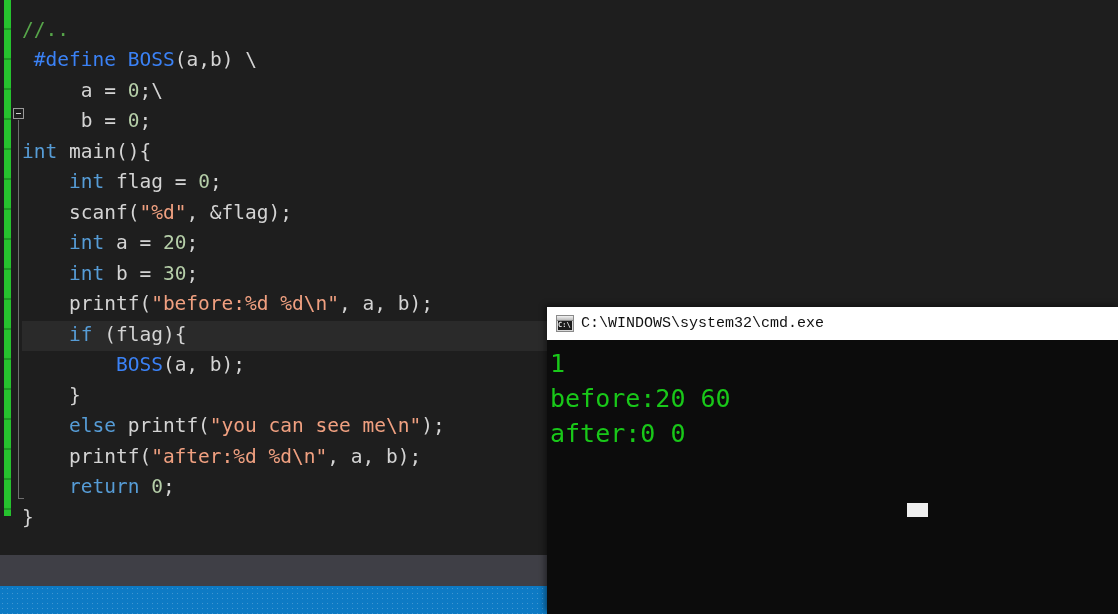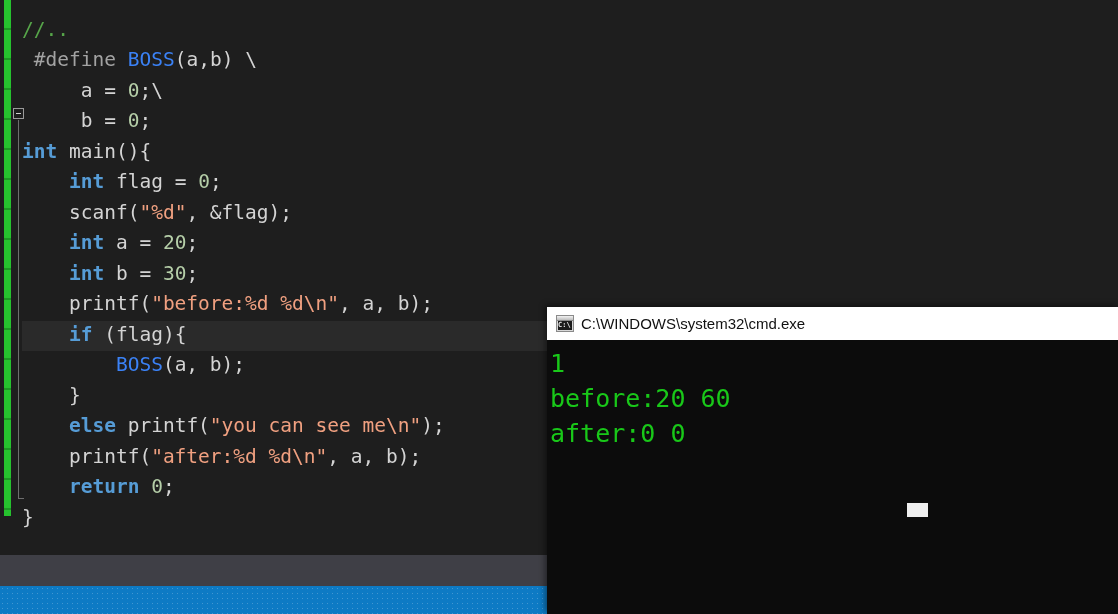--- a/index.html
+++ b/index.html
@@ -105,23 +105,23 @@
     position: absolute;
     left: 22px;
     top: 321px;
     width: 525px;
     height: 30px;
     background: #2a2a2a;
   }
 
   
   .t-com  { color: #57a64a; }
-  .t-pre  { color: #a3a3a3; text-align: right; }
+  .t-pre  { color: #3b82f6; text-align: right; }
   .t-mac  { color: #3b82f6; }
-  .t-key  { color: #569cd6; font-weight: bold; }
+  .t-key  { color: #569cd6; }
   .t-num  { color: #b5cea8; }
   .t-str  { color: #f0a080; }
   .t-pln  { color: #d4d4d4; }
   .t-id   { color: #d4d4d4; }
   .t-punc { color: #d4d4d4; }
 
   
   #gray-bar {
     position: absolute;
     left: 0; top: 555px;
@@ -179,21 +179,21 @@
     background: #1a1a1a;
     color: #e6e6e6;
     font-family: "DejaVu Sans Mono", monospace;
     font-size: 7px;
     line-height: 9px;
     font-weight: bold;
     text-align: center;
     overflow: hidden;
   }
   #console-title-text {
-    font-family: Liberation Sans, sans-serif;
+    font-family: Liberation Mono, monospace;
     font-size: 15px;
     color: #111111;
     white-space: nowrap;
   }
   #console-body {
     height: 274px;
     background: #0c0c0c;
     padding: 6px 0 0 2px;
     box-sizing: border-box;
     position: relative;

